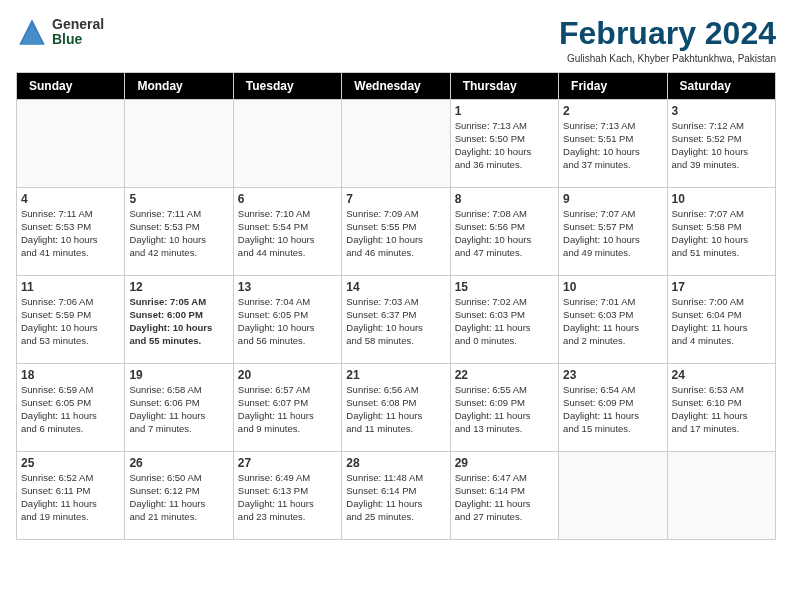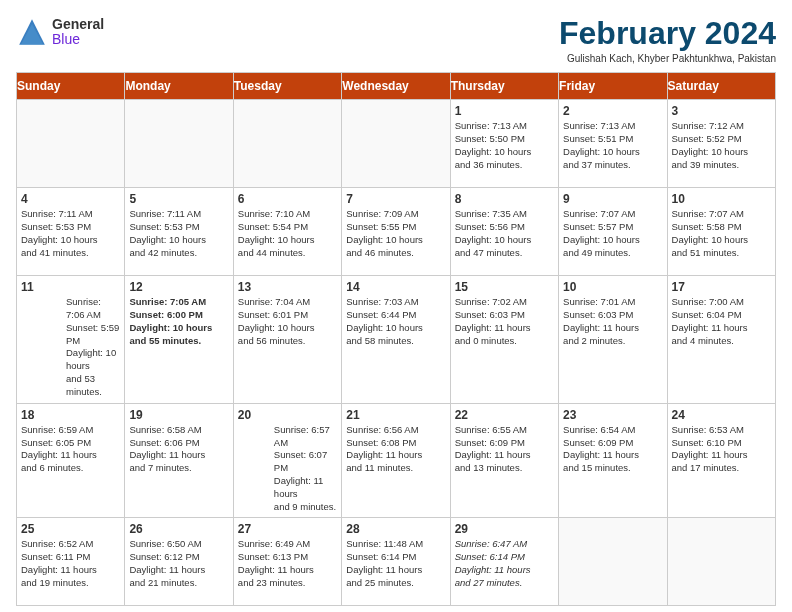--- a/index.html
+++ b/index.html
@@ -26,22 +26,22 @@
       flex-direction: column;
       line-height: 1.1;
     }
     .logo-general {
       font-size: 14px;
       font-weight: bold;
       color: #333;
     }
     .logo-blue {
       font-size: 14px;
-      font-weight: normal;
-      color: #6d28d9;
+      font-weight: bold;
+      color: #14532d;
     }
     .logo-icon {
       width: 32px;
       height: 32px;
     }
     .title-block {
       text-align: right;
     }
     .month-title {
       font-size: 32px;
@@ -54,25 +54,25 @@
       color: #333;
       margin-top: 2px;
     }
     .calendar {
       width: 100%;
       border-collapse: collapse;
       margin-top: 8px;
       table-layout: fixed;
     }
     .calendar th {
-      background: #c2410c;
+      background: #000000;
       color: #fff;
       font-size: 12px;
       font-weight: bold;
-      padding: 6px 0;
+      padding: 6px 12px;
       border: 1px solid #ccc;
       text-align: left;
     }
     .calendar td {
       border: 1px solid #ccc;
       vertical-align: top;
       padding: 4px 4px;
       font-size: 10px;
       color: #333;
       height: 88px;
@@ -177,21 +177,21 @@
         </td>
         <td>
           <span class="day-num">7</span>
           <div class="day-info" style="white-space: pre-line;">Sunrise: 7:09 AM
 Sunset: 5:55 PM
 Daylight: 10 hours
 and 46 minutes.</div>
         </td>
         <td>
           <span class="day-num">8</span>
-          <div class="day-info" style="white-space: pre-line;">Sunrise: 7:35 AM
+          <div class="day-info" style="white-space: pre-line;">Sunrise: 7:08 AM
 Sunset: 5:56 PM
 Daylight: 10 hours
 and 47 minutes.</div>
         </td>
         <td>
           <span class="day-num">9</span>
           <div class="day-info" style="white-space: pre-line;">Sunrise: 7:07 AM
 Sunset: 5:57 PM
 Daylight: 10 hours
 and 49 minutes.</div>
@@ -200,43 +200,43 @@
           <span class="day-num">10</span>
           <div class="day-info" style="white-space: pre-line;">Sunrise: 7:07 AM
 Sunset: 5:58 PM
 Daylight: 10 hours
 and 51 minutes.</div>
         </td>
       </tr>
       <tr>
         <td>
           <span class="day-num">11</span>
-          <div class="day-info" style="white-space: pre-line; margin-left: 45px;">Sunrise: 7:06 AM
+          <div class="day-info" style="white-space: pre-line;">Sunrise: 7:06 AM
 Sunset: 5:59 PM
 Daylight: 10 hours
 and 53 minutes.</div>
         </td>
         <td>
           <span class="day-num">12</span>
           <div class="day-info" style="white-space: pre-line; font-weight: bold;">Sunrise: 7:05 AM
 Sunset: 6:00 PM
 Daylight: 10 hours
 and 55 minutes.</div>
         </td>
         <td>
           <span class="day-num">13</span>
           <div class="day-info" style="white-space: pre-line;">Sunrise: 7:04 AM
-Sunset: 6:01 PM
+Sunset: 6:05 PM
 Daylight: 10 hours
 and 56 minutes.</div>
         </td>
         <td>
           <span class="day-num">14</span>
           <div class="day-info" style="white-space: pre-line;">Sunrise: 7:03 AM
-Sunset: 6:44 PM
+Sunset: 6:37 PM
 Daylight: 10 hours
 and 58 minutes.</div>
         </td>
         <td>
           <span class="day-num">15</span>
           <div class="day-info" style="white-space: pre-line;">Sunrise: 7:02 AM
 Sunset: 6:03 PM
 Daylight: 11 hours
 and 0 minutes.</div>
         </td>
@@ -265,21 +265,21 @@
         </td>
         <td>
           <span class="day-num">19</span>
           <div class="day-info" style="white-space: pre-line;">Sunrise: 6:58 AM
 Sunset: 6:06 PM
 Daylight: 11 hours
 and 7 minutes.</div>
         </td>
         <td>
           <span class="day-num">20</span>
-          <div class="day-info" style="white-space: pre-line; margin-left: 36px;">Sunrise: 6:57 AM
+          <div class="day-info" style="white-space: pre-line;">Sunrise: 6:57 AM
 Sunset: 6:07 PM
 Daylight: 11 hours
 and 9 minutes.</div>
         </td>
         <td>
           <span class="day-num">21</span>
           <div class="day-info" style="white-space: pre-line;">Sunrise: 6:56 AM
 Sunset: 6:08 PM
 Daylight: 11 hours
 and 11 minutes.</div>
@@ -330,21 +330,21 @@
         </td>
         <td>
           <span class="day-num">28</span>
           <div class="day-info" style="white-space: pre-line;">Sunrise: 11:48 AM
 Sunset: 6:14 PM
 Daylight: 11 hours
 and 25 minutes.</div>
         </td>
         <td>
           <span class="day-num">29</span>
-          <div class="day-info" style="white-space: pre-line; font-style: italic;">Sunrise: 6:47 AM
+          <div class="day-info" style="white-space: pre-line;">Sunrise: 6:47 AM
 Sunset: 6:14 PM
 Daylight: 11 hours
 and 27 minutes.</div>
         </td>
         <td class="empty-cell"></td>
         <td class="empty-cell"></td>
       </tr>
     </tbody>
 </table>
 

